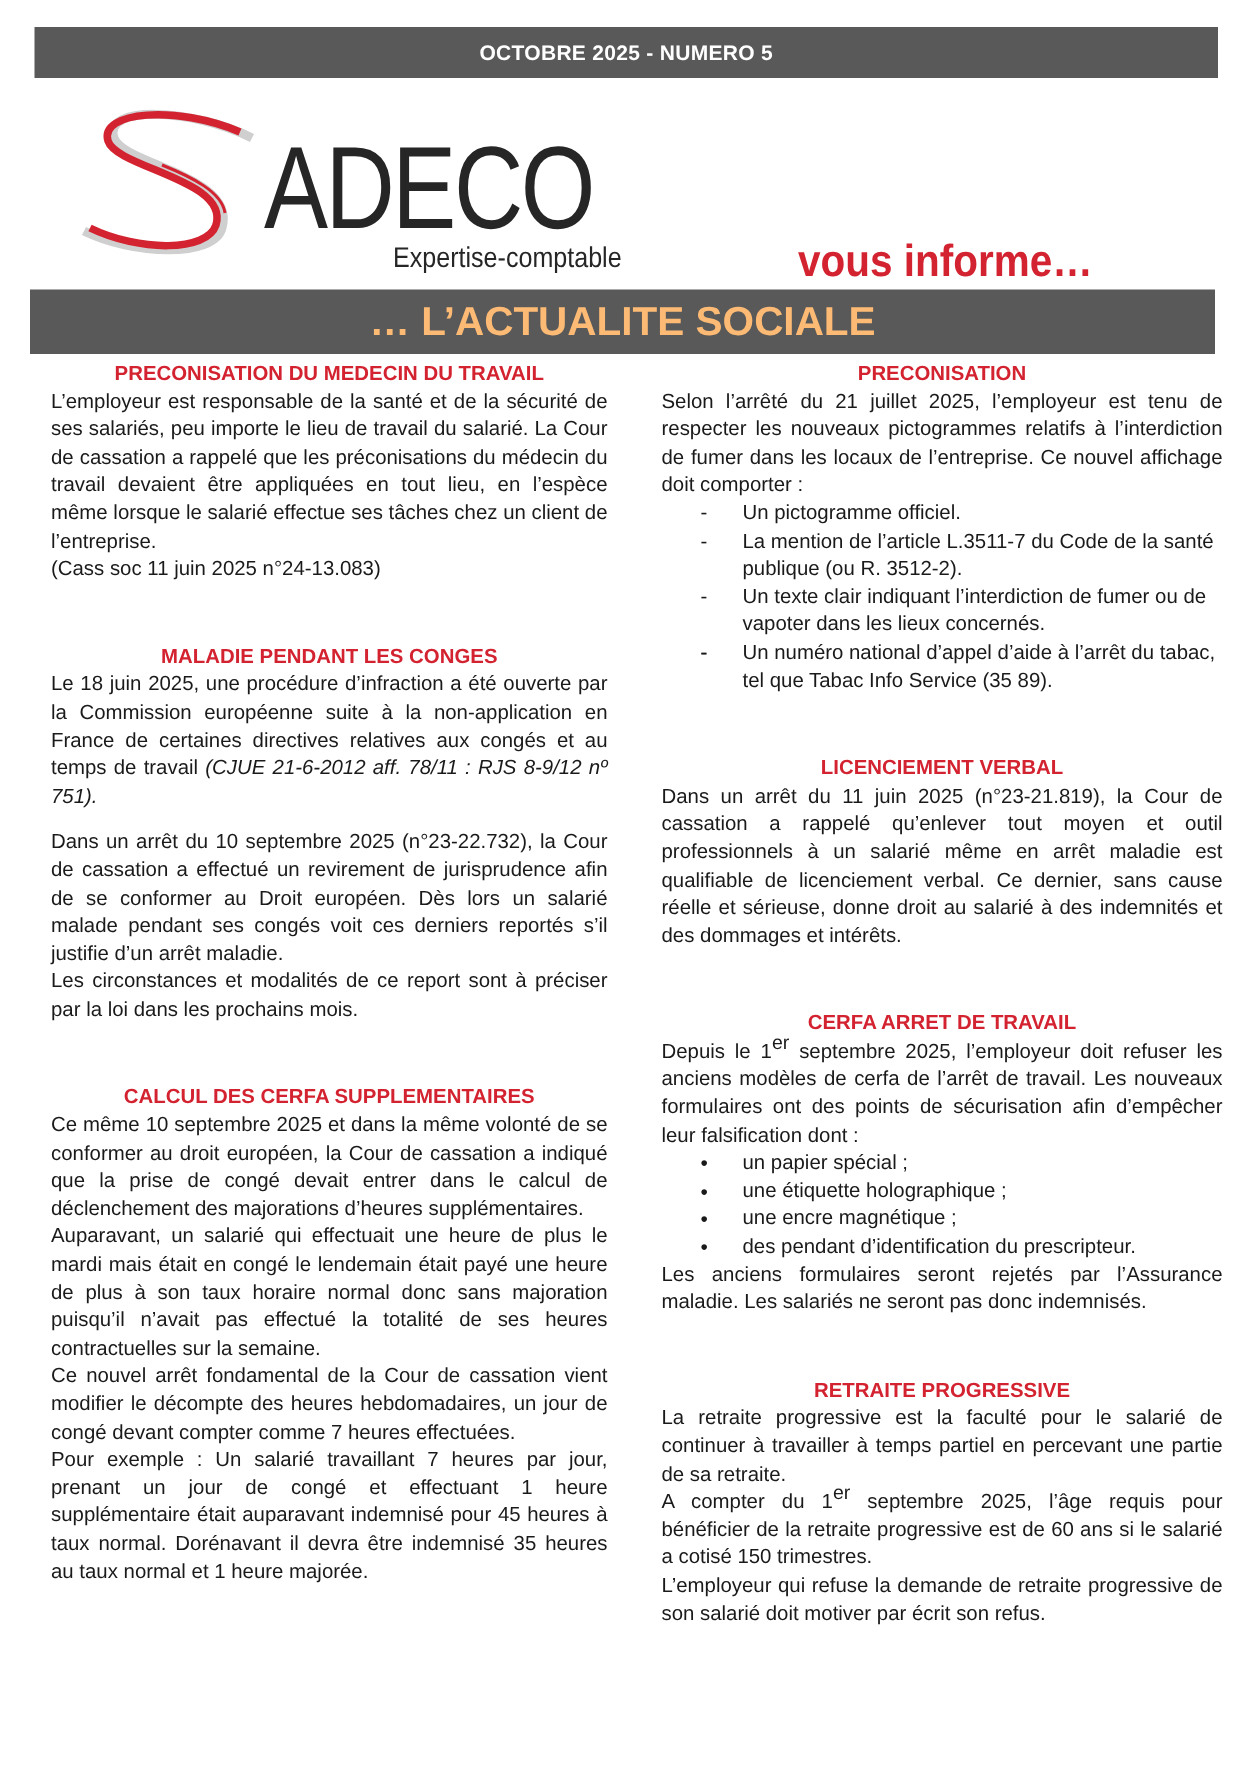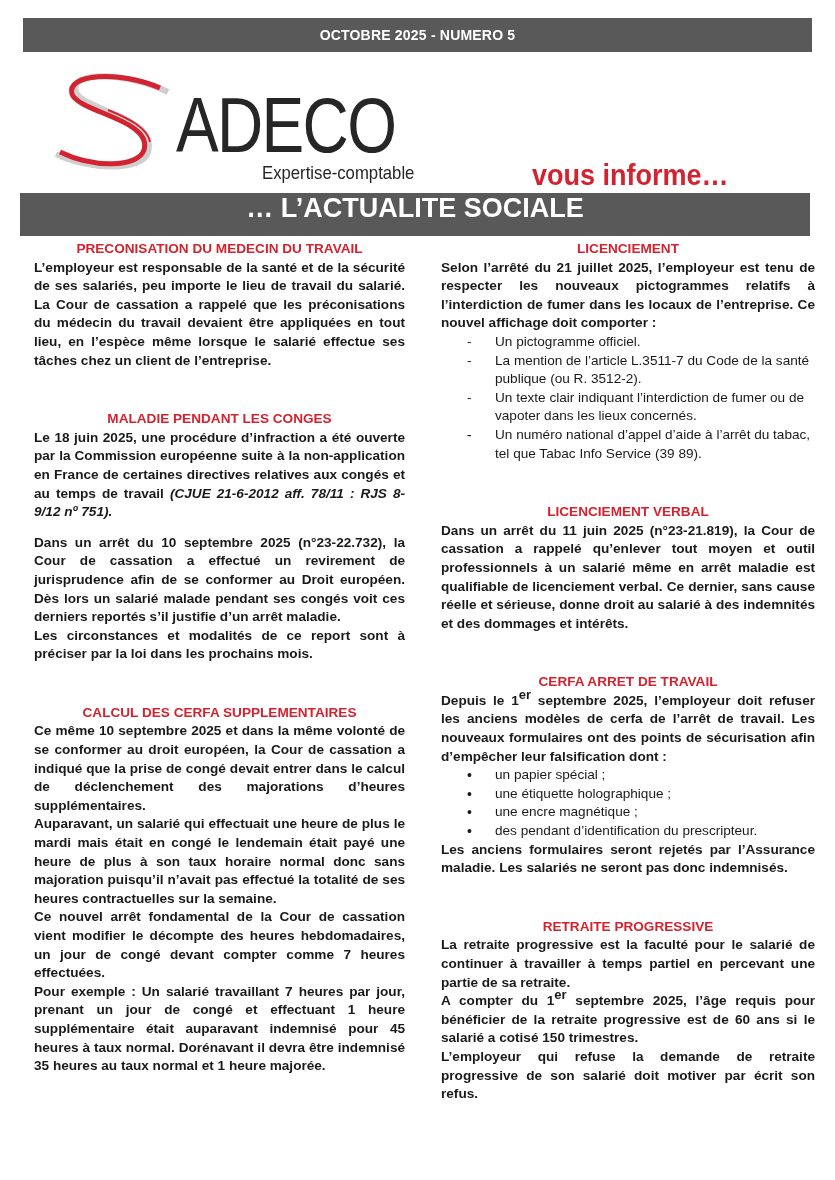--- a/index.html
+++ b/index.html
@@ -11,28 +11,28 @@
   .logo { position: absolute; left: 48px; top: 72px; width: 400px; height: 115px; }
   .logo svg { position: absolute; left: 0; top: 0; }
   .logo-word { position: absolute; left: 128px; top: 14px; font-size: 78px; color: #262626;
                font-family: "Liberation Sans", sans-serif; letter-spacing: -2px; transform: scaleX(0.82);
                transform-origin: left top; line-height: 1; }
   .logo-sub { position: absolute; left: 214px; top: 90px; font-size: 19px; color: #262626;
               transform: scaleX(0.88); transform-origin: left top; }
   .tagline { position: absolute; left: 532px; top: 160px; font-size: 30px; font-weight: bold;
              color: #d42330; transform: scaleX(0.9); transform-origin: left top; line-height: 1; }
   .main-banner { position: absolute; left: 20px; top: 193px; width: 790px; height: 43px;
-                 background: #595959; color: #ffffff; font-weight: bold; font-size: 27px;
-                 display: flex; align-items: flex-start; justify-content: center; }
+                 background: #595959; color: #fdba74; font-weight: bold; font-size: 27px;
+                 display: flex; align-items: center; justify-content: center; }
   .col { position: absolute; top: 240px; width: 371px; font-size: 13.6px; line-height: 18.6px; }
   .col.left { left: 34px; }
   .col.right { left: 441px; width: 374px; }
   .section-title { color: #d42330; font-weight: bold; text-align: center; font-size: 13.6px;
                    line-height: 18.6px; }
-  p { margin: 0; text-align: justify; font-weight: bold; }
+  p { margin: 0; text-align: justify; }
   .gap-sm { height: 12px; }
   .gap-lg { height: 40px; }
   ul.dash { margin: 0; padding: 0; list-style: none; }
   ul.dash li { position: relative; padding-left: 54px; text-align: left; }
   ul.dash li .mk { position: absolute; left: 26px; top: 0; }
   ul.bullet li .mk { left: 26px; font-size: 14px; }
   em { font-style: italic; }
   sup { font-size: 13px; line-height: 0; }
 </style>
 </head>
@@ -55,20 +55,21 @@
 <div class="tagline">vous informe…</div>
 
 <div class="main-banner">
   <span>… L’ACTUALITE SOCIALE</span>
 </div>
 
 <div class="col left">
   <div>
     <div class="section-title">PRECONISATION DU MEDECIN DU TRAVAIL</div>
     <p>L’employeur est responsable de la santé et de la sécurité de ses salariés, peu importe le lieu de travail du salarié. La Cour de cassation a rappelé que les préconisations du médecin du travail devaient être appliquées en tout lieu, en l’espèce même lorsque le salarié effectue ses tâches chez un client de l’entreprise.</p>
+    <p>(Cass soc 11 juin 2025 n°24-13.083)</p>
   </div>
   <div class="gap-lg"></div>
   <div>
     <div class="section-title">MALADIE PENDANT LES CONGES</div>
     <p><span>Le 18 juin 2025, une procédure d’infraction a été ouverte par la Commission européenne suite à la non-application en France de certaines directives relatives aux congés et au temps de travail </span><em>(CJUE 21-6-2012 aff. 78/11 : RJS 8-9/12 nº 751).</em></p>
     <div class="gap-sm"></div>
     <p>Dans un arrêt du 10 septembre 2025 (n°23-22.732), la Cour de cassation a effectué un revirement de jurisprudence afin de se conformer au Droit européen. Dès lors un salarié malade pendant ses congés voit ces derniers reportés s’il justifie d’un arrêt maladie.</p>
     <p>Les circonstances et modalités de ce report sont à préciser par la loi dans les prochains mois.</p>
   </div>
   <div class="gap-lg"></div>
@@ -76,28 +77,28 @@
     <div class="section-title">CALCUL DES CERFA SUPPLEMENTAIRES</div>
     <p>Ce même 10 septembre 2025 et dans la même volonté de se conformer au droit européen, la Cour de cassation a indiqué que la prise de congé devait entrer dans le calcul de déclenchement des majorations d’heures supplémentaires.</p>
     <p>Auparavant, un salarié qui effectuait une heure de plus le mardi mais était en congé le lendemain était payé une heure de plus à son taux horaire normal donc sans majoration puisqu’il n’avait pas effectué la totalité de ses heures contractuelles sur la semaine.</p>
     <p>Ce nouvel arrêt fondamental de la Cour de cassation vient modifier le décompte des heures hebdomadaires, un jour de congé devant compter comme 7 heures effectuées.</p>
     <p>Pour exemple : Un salarié travaillant 7 heures par jour, prenant un jour de congé et effectuant 1 heure supplémentaire était auparavant indemnisé pour 45 heures à taux normal. Dorénavant il devra être indemnisé 35 heures au taux normal et 1 heure majorée.</p>
   </div>
 </div>
 
 <div class="col right">
   <div>
-    <div class="section-title">LICENCIEMENT</div>
+    <div class="section-title">PRECONISATION</div>
     <p>Selon l’arrêté du 21 juillet 2025, l’employeur est tenu de respecter les nouveaux pictogrammes relatifs à l’interdiction de fumer dans les locaux de l’entreprise. Ce nouvel affichage doit comporter :</p>
     <ul class="dash">
       <li><span class="mk">-</span><span>Un pictogramme officiel.</span></li>
       <li><span class="mk">-</span><span>La mention de l’article L.3511-7 du Code de la santé publique (ou R. 3512-2).</span></li>
       <li><span class="mk">-</span><span>Un texte clair indiquant l’interdiction de fumer ou de vapoter dans les lieux concernés.</span></li>
       <li><span class="mk">-</span></li>
-      <li><span class="mk">-</span><span>Un numéro national d’appel d’aide à l’arrêt du tabac, tel que Tabac Info Service (39 89).</span></li>
+      <li><span class="mk">-</span><span>Un numéro national d’appel d’aide à l’arrêt du tabac, tel que Tabac Info Service (35 89).</span></li>
     </ul>
   </div>
   <div class="gap-lg"></div>
   <div>
     <div class="section-title">LICENCIEMENT VERBAL</div>
     <p>Dans un arrêt du 11 juin 2025 (n°23-21.819), la Cour de cassation a rappelé qu’enlever tout moyen et outil professionnels à un salarié même en arrêt maladie est qualifiable de licenciement verbal. Ce dernier, sans cause réelle et sérieuse, donne droit au salarié à des indemnités et des dommages et intérêts.</p>
   </div>
   <div class="gap-lg"></div>
   <div>
     <div class="section-title">CERFA ARRET DE TRAVAIL</div>

